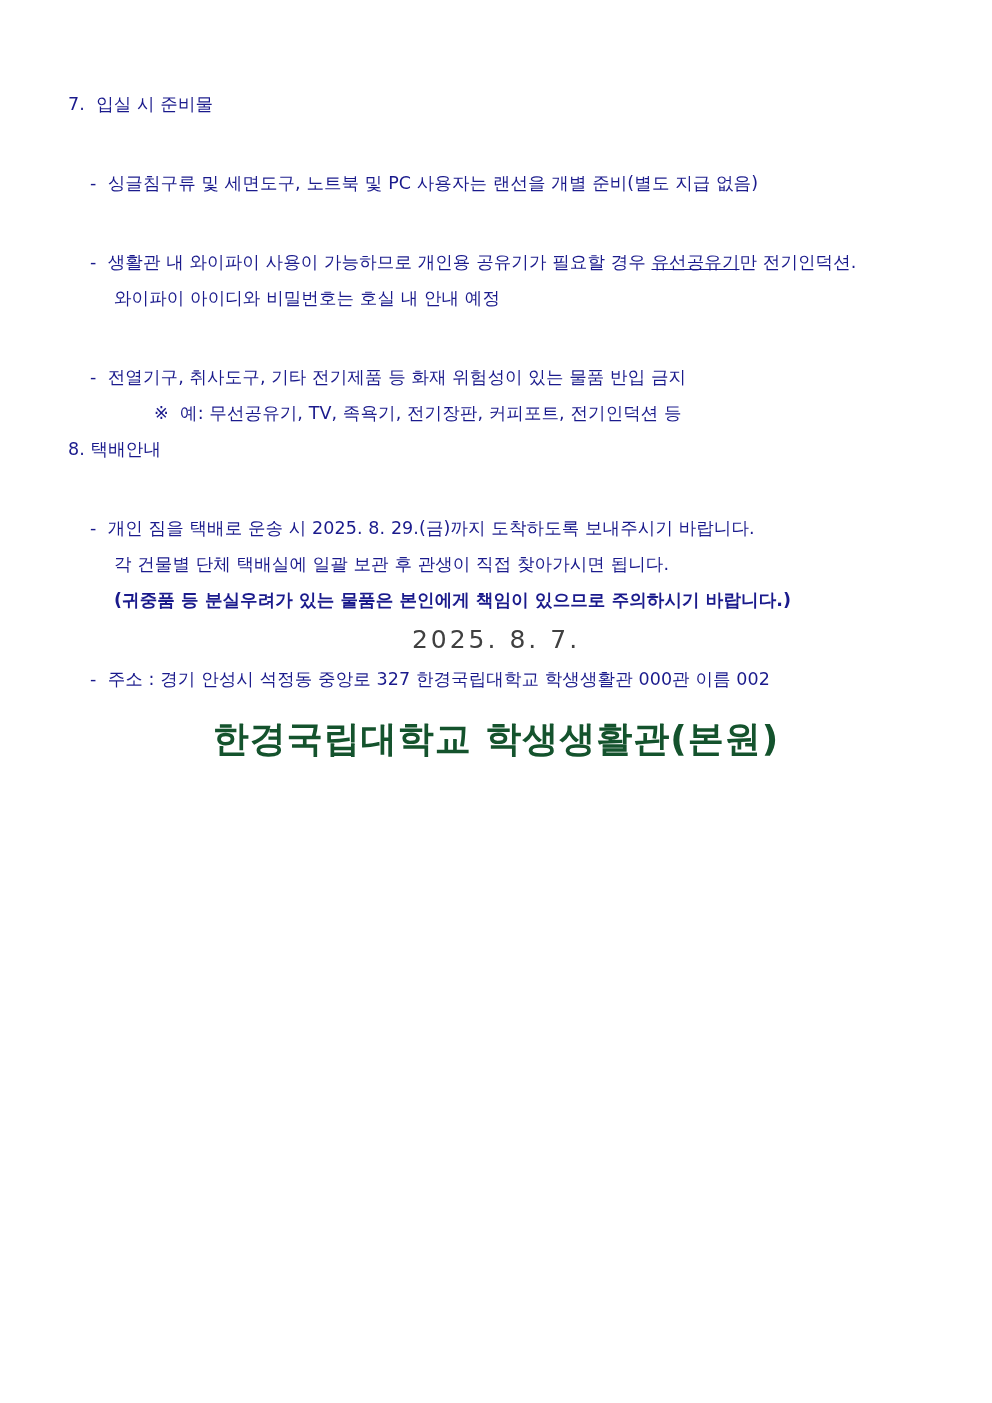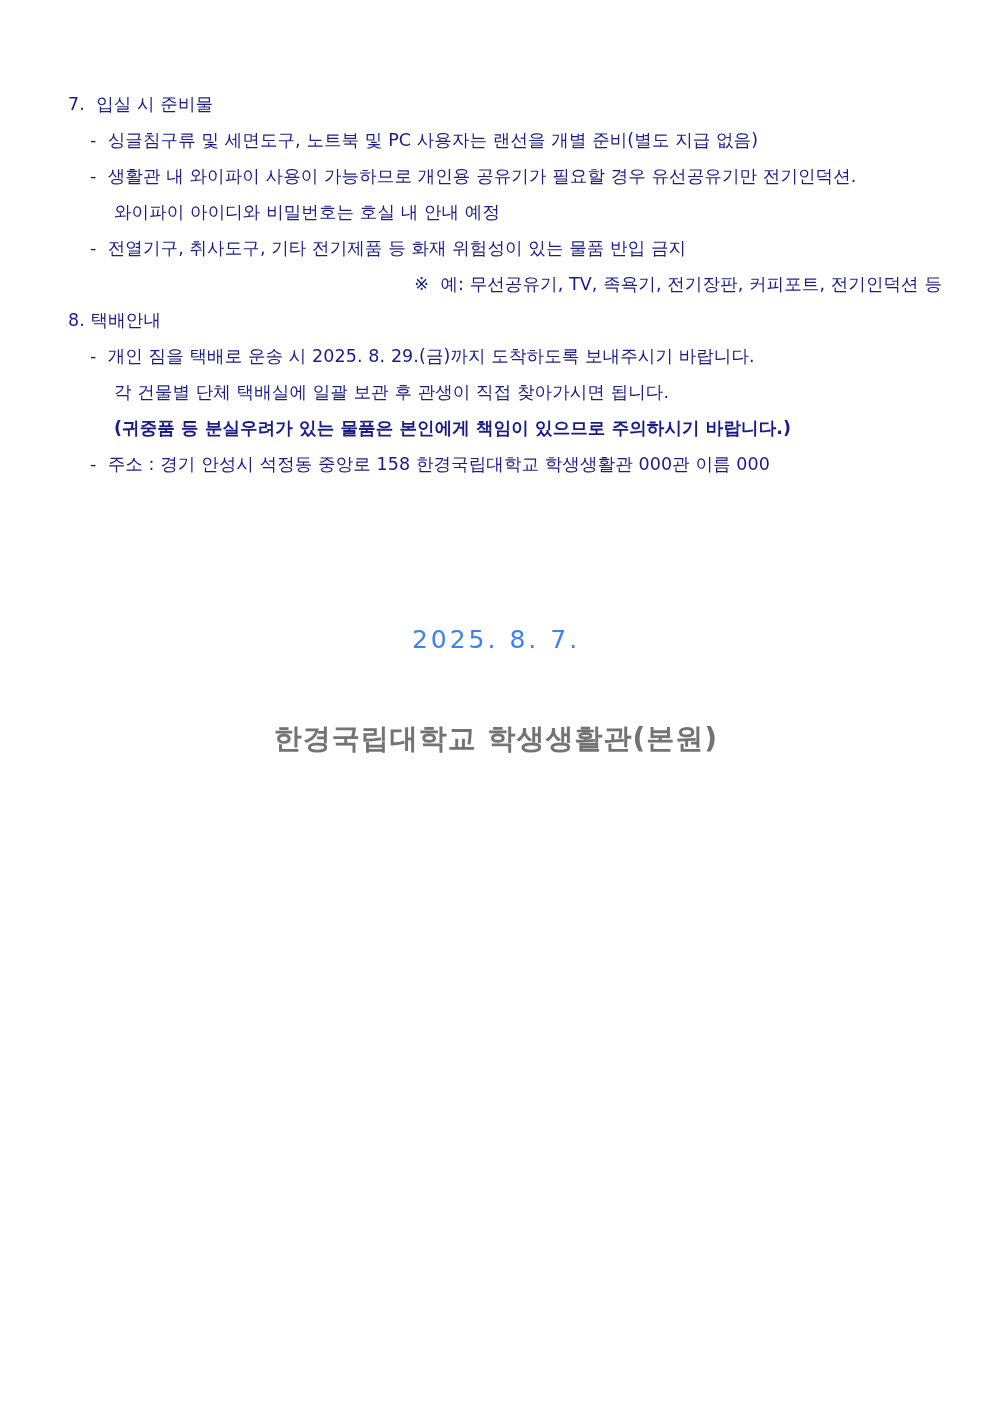--- a/index.html
+++ b/index.html
@@ -34,60 +34,61 @@
     line-height: 36px;
     white-space: pre-wrap;
     color: #1a1a8c;
     letter-spacing: 0.1px;
   }
   .num-item {
     padding-left: 6px;
   }
   .dash-item {
     padding-left: 28px;
+    margin-top: 43px;
   }
   .dash-cont {
     padding-left: 52px;
   }
   .sub-note {
     padding-left: 92px;
-    text-align: right;
   }
   .bold {
     font-weight: bold;
   }
   .under {
+    text-decoration: underline;
   }
   .spacer-small {
     height: 18px;
   }
   .contact {
     padding-left: 0px;
     font-size: 17.5px;
     line-height: 36px;
   }
   .signature-block {
     position: absolute;
     left: 0;
     top: 612px;
     width: 992px;
     text-align: center;
   }
   .sig-date {
     font-size: 25px;
     letter-spacing: 3px;
-    color: #3b82f6;
+    color: #404040;
     line-height: 40px;
   }
   .sig-org {
     margin-top: 58px;
-    font-size: 28px;
+    font-size: 36px;
     font-weight: bold;
     letter-spacing: 1px;
-    color: #737373;
+    color: #14532d;
     line-height: 42px;
   }
 </style>
 </head>
 <body>
 
 <div class="page">
   <div class="doc">
 
     <div class="line num-item"><span>7.</span>&nbsp;&nbsp;<span>입실 시 준비물</span></div>
@@ -105,21 +106,21 @@
     <div class="line sub-note"><span>※</span>&nbsp;&nbsp;<span>예: 무선공유기, TV, 족욕기, 전기장판, 커피포트, 전기인덕션 등</span></div>
 
     <div class="line num-item"><span>8.</span>&nbsp;<span>택배안내</span></div>
 
     <div class="line dash-item"><span>-</span>&nbsp;&nbsp;<span>개인 짐을 택배로 운송 시 2025. 8. 29.(금)까지 도착하도록 보내주시기 바랍니다.</span></div>
 
     <div class="line dash-cont"><span>각 건물별 단체 택배실에 일괄 보관 후 관생이 직접 찾아가시면 됩니다.</span></div>
 
     <div class="line dash-cont bold"><span>(귀중품 등 분실우려가 있는 물품은 본인에게 책임이 있으므로 주의하시기 바랍니다.)</span></div>
 
-    <div class="line dash-item"><span>-</span>&nbsp;&nbsp;<span>주소 : 경기 안성시 석정동 중앙로 158 한경국립대학교 학생생활관 000관 이름 000</span></div>
+    <div class="line dash-item"><span>-</span>&nbsp;&nbsp;<span>주소 : 경기 안성시 석정동 중앙로 327 한경국립대학교 학생생활관 000관 이름 002</span></div>
 
     <div class="spacer-small"></div>
 
 
   </div>
 
   <div class="signature-block">
     <div class="sig-date">2025.  8.  7.</div>
     <div class="sig-org">한경국립대학교  학생생활관(본원)</div>
   </div>

